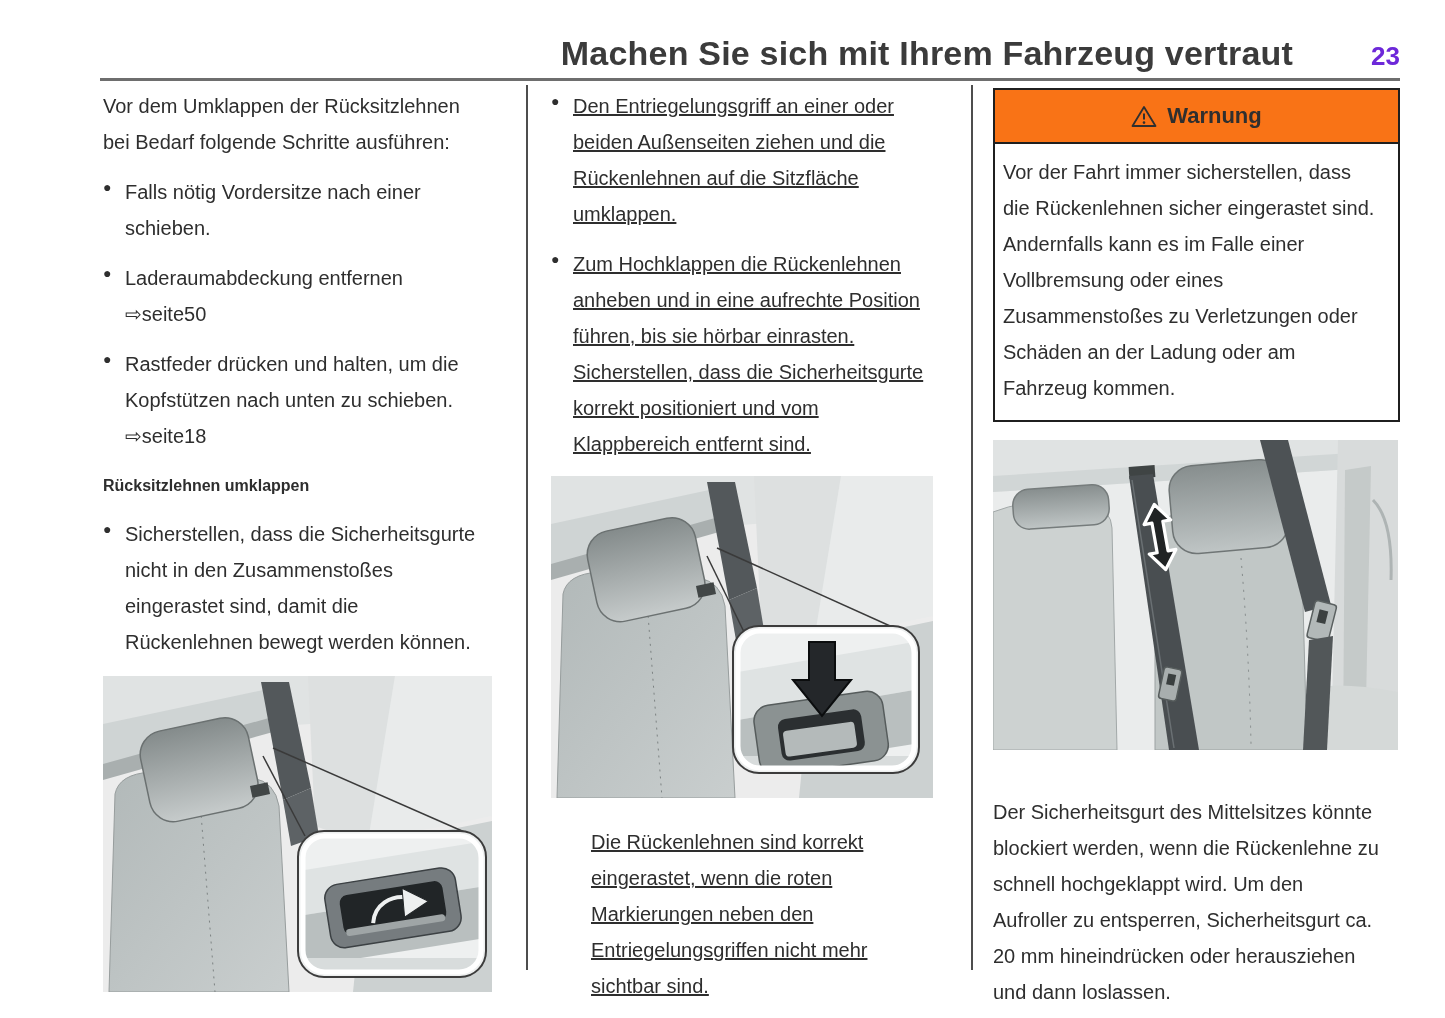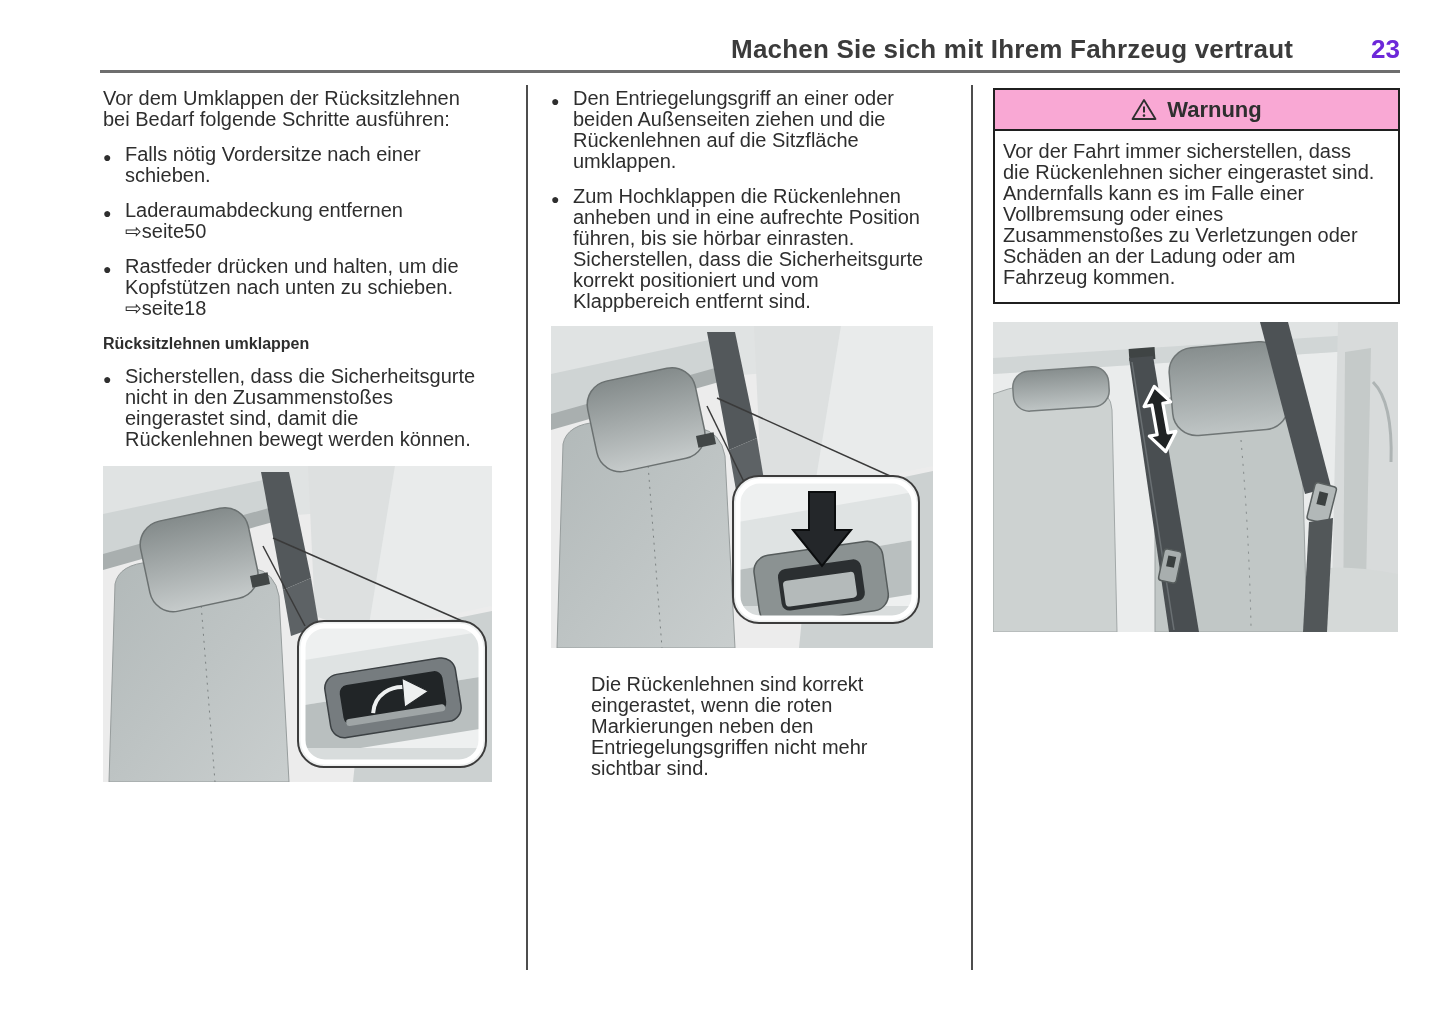--- a/index.html
+++ b/index.html
@@ -6,28 +6,28 @@
   body{
     width:1445px;height:1018px;background:#ffffff;position:relative;
     font-family:"Liberation Sans",sans-serif;color:#2e2e2e;
     -webkit-font-smoothing:antialiased;
   }
   .page{position:absolute;inset:0;overflow:hidden;}
 
   
   .header{position:absolute;left:100px;top:34px;width:1300px;}
   .header-row{display:flex;justify-content:flex-end;align-items:baseline;}
-  .page-title{margin:0;font-size:26px;font-weight:bold;color:#3b3b3b;letter-spacing:0.2px;}
+  .page-title{margin:0;font-size:34px;font-weight:bold;color:#3b3b3b;letter-spacing:0.2px;}
   .page-number{margin-left:78px;font-size:26px;font-weight:bold;color:#6d28d9;}
   .header-rule{margin-top:5px;height:3px;background:#6e6e6e;}
 
   
-  .col{position:absolute;top:88px;font-size:20px;line-height:21px;}
+  .col{position:absolute;top:88px;font-size:20px;line-height:36px;}
   .col-left{left:103px;width:398px;}
-  .col-mid{left:551px;width:400px;}
+  .col-mid{left:551px;width:400px;text-decoration:underline;}
   .col-right{left:993px;width:407px;}
   .divider{position:absolute;top:85px;height:885px;width:2px;background:#4d4d4d;}
   .divider-1{left:526px;}
   .divider-2{left:971px;}
 
   p{margin:0;}
   .intro{max-width:368px;margin-bottom:14px;}
   ul.bullets{list-style:none;margin:0;padding:0;}
   ul.bullets li{position:relative;padding-left:22px;margin-bottom:14px;max-width:362px;}
   .col-mid ul.bullets li{max-width:352px;}
@@ -40,21 +40,21 @@
   .figure svg{display:block;}
   .fig-mid{margin:8px 0 0;}
   .fig-right{margin:18px 0 0;}
 
   .after-fig{margin-top:26px;max-width:332px;margin-left:40px;}
   .after-fig-right{margin-top:44px;max-width:386px;}
 
   
   .warning-box{border:2px solid #1f1f1f;background:#ffffff;}
   .warning-header{
-    background:#f9a8d4;border-bottom:2px solid #1f1f1f;
+    background:#f97316;border-bottom:2px solid #1f1f1f;
     display:flex;align-items:center;justify-content:center;gap:10px;
     font-weight:bold;font-size:22px;padding:8px 0;color:#2f2f2f;
   }
   .warning-body{padding:10px 8px 14px;max-width:372px;}
 </style>
 </head>
 <body>
 
 <div class="page">
 
@@ -254,15 +254,16 @@
         <g transform="rotate(12 177 245)">
           <rect x="168" y="228" width="18" height="32" rx="3" fill="#a8aeae" stroke="#565c5c" stroke-width="1.5"></rect>
           <rect x="173" y="234" width="8" height="11" fill="#3a3f3f"></rect>
         </g>
         <g transform="translate(167 97) rotate(-10)">
           <polygon points="0,-33 13.5,-15 5.5,-15 5.5,15 13.5,15 0,33 -13.5,15 -5.5,15 -5.5,-15 -13.5,-15" fill="#202324" stroke="#ffffff" stroke-width="3.2" stroke-linejoin="round"></polygon>
         </g>
       </svg>
     </div>
 
+    <p class="after-fig-right">Der Sicherheitsgurt des Mittelsitzes könnte blockiert werden, wenn die Rückenlehne zu schnell hochgeklappt wird. Um den Aufroller zu entsperren, Sicherheitsgurt ca. 20 mm hineindrücken oder herausziehen und dann loslassen.</p>
   </div>
 
 </div>
 
 </body></html>

